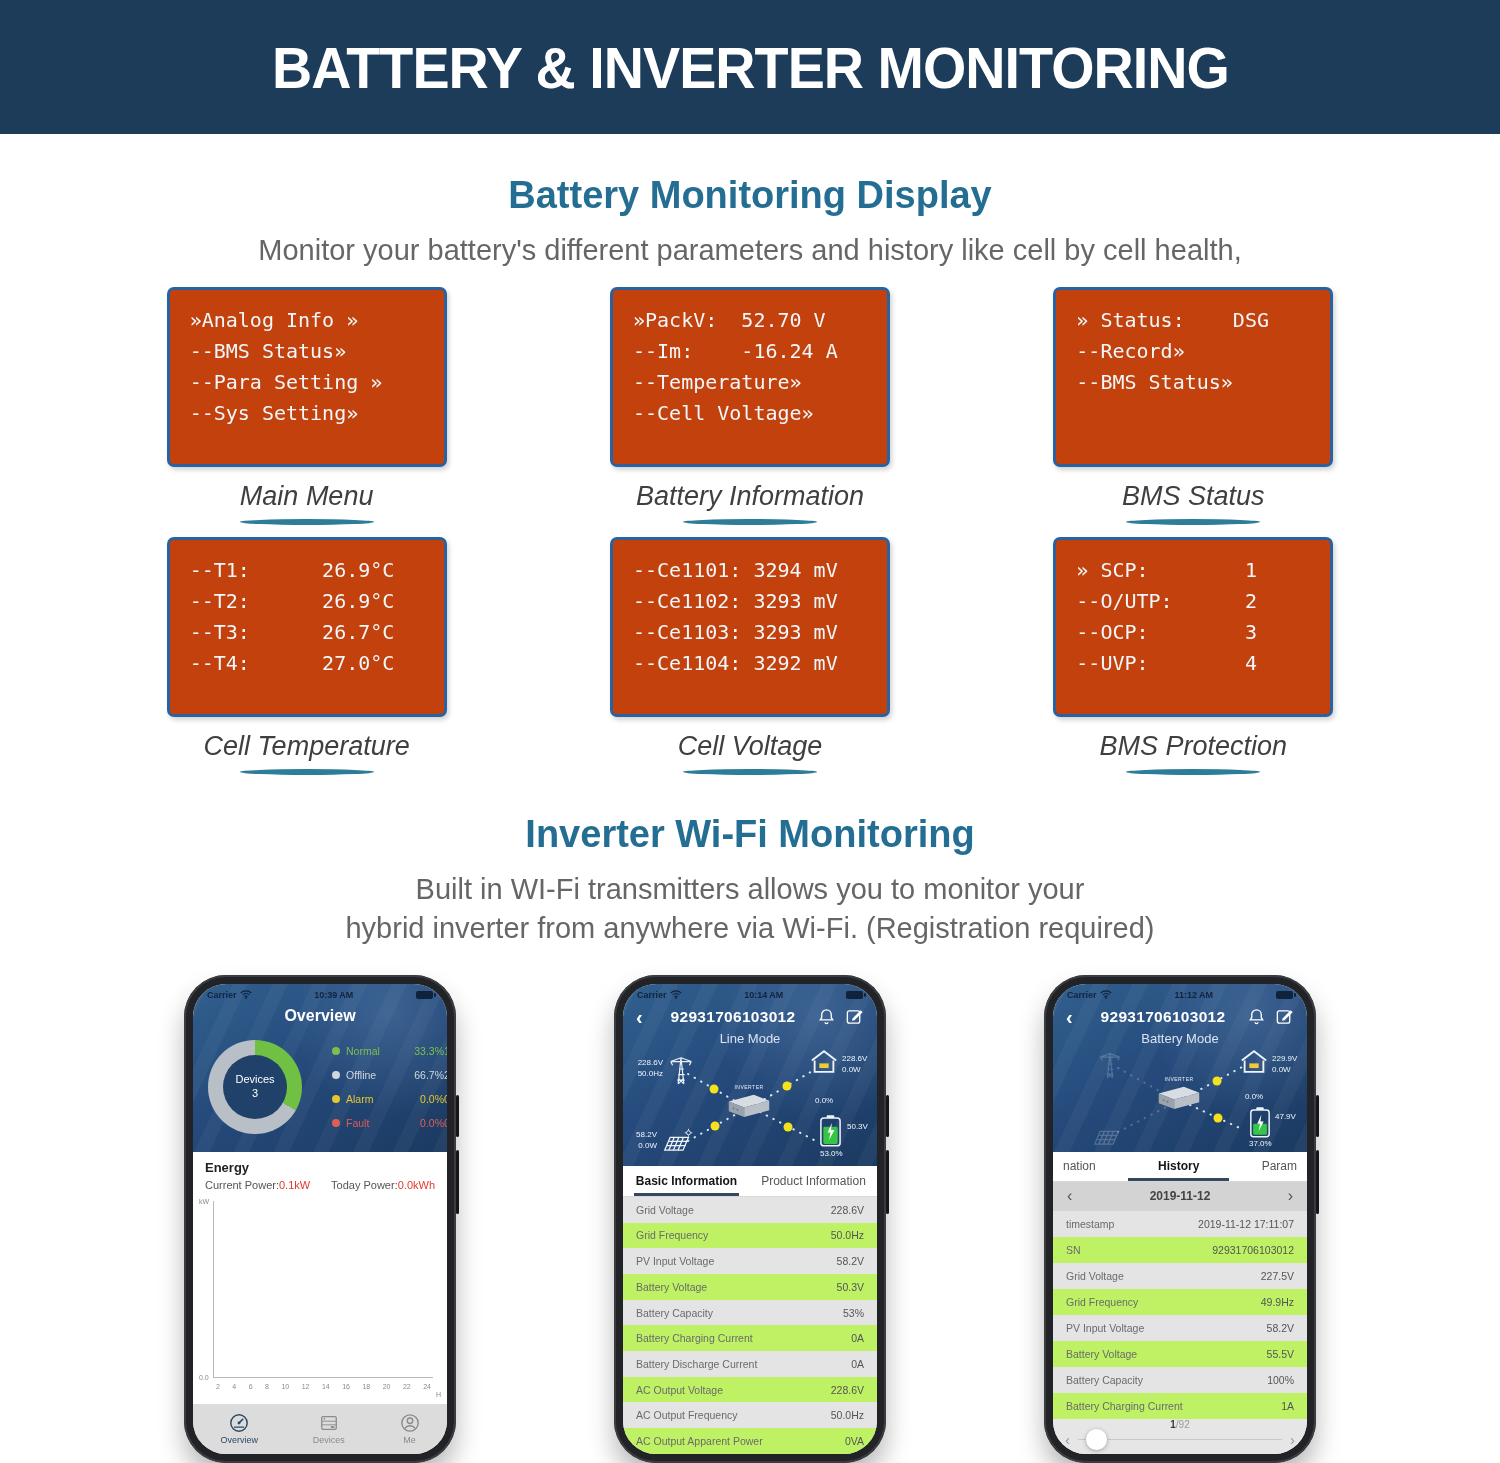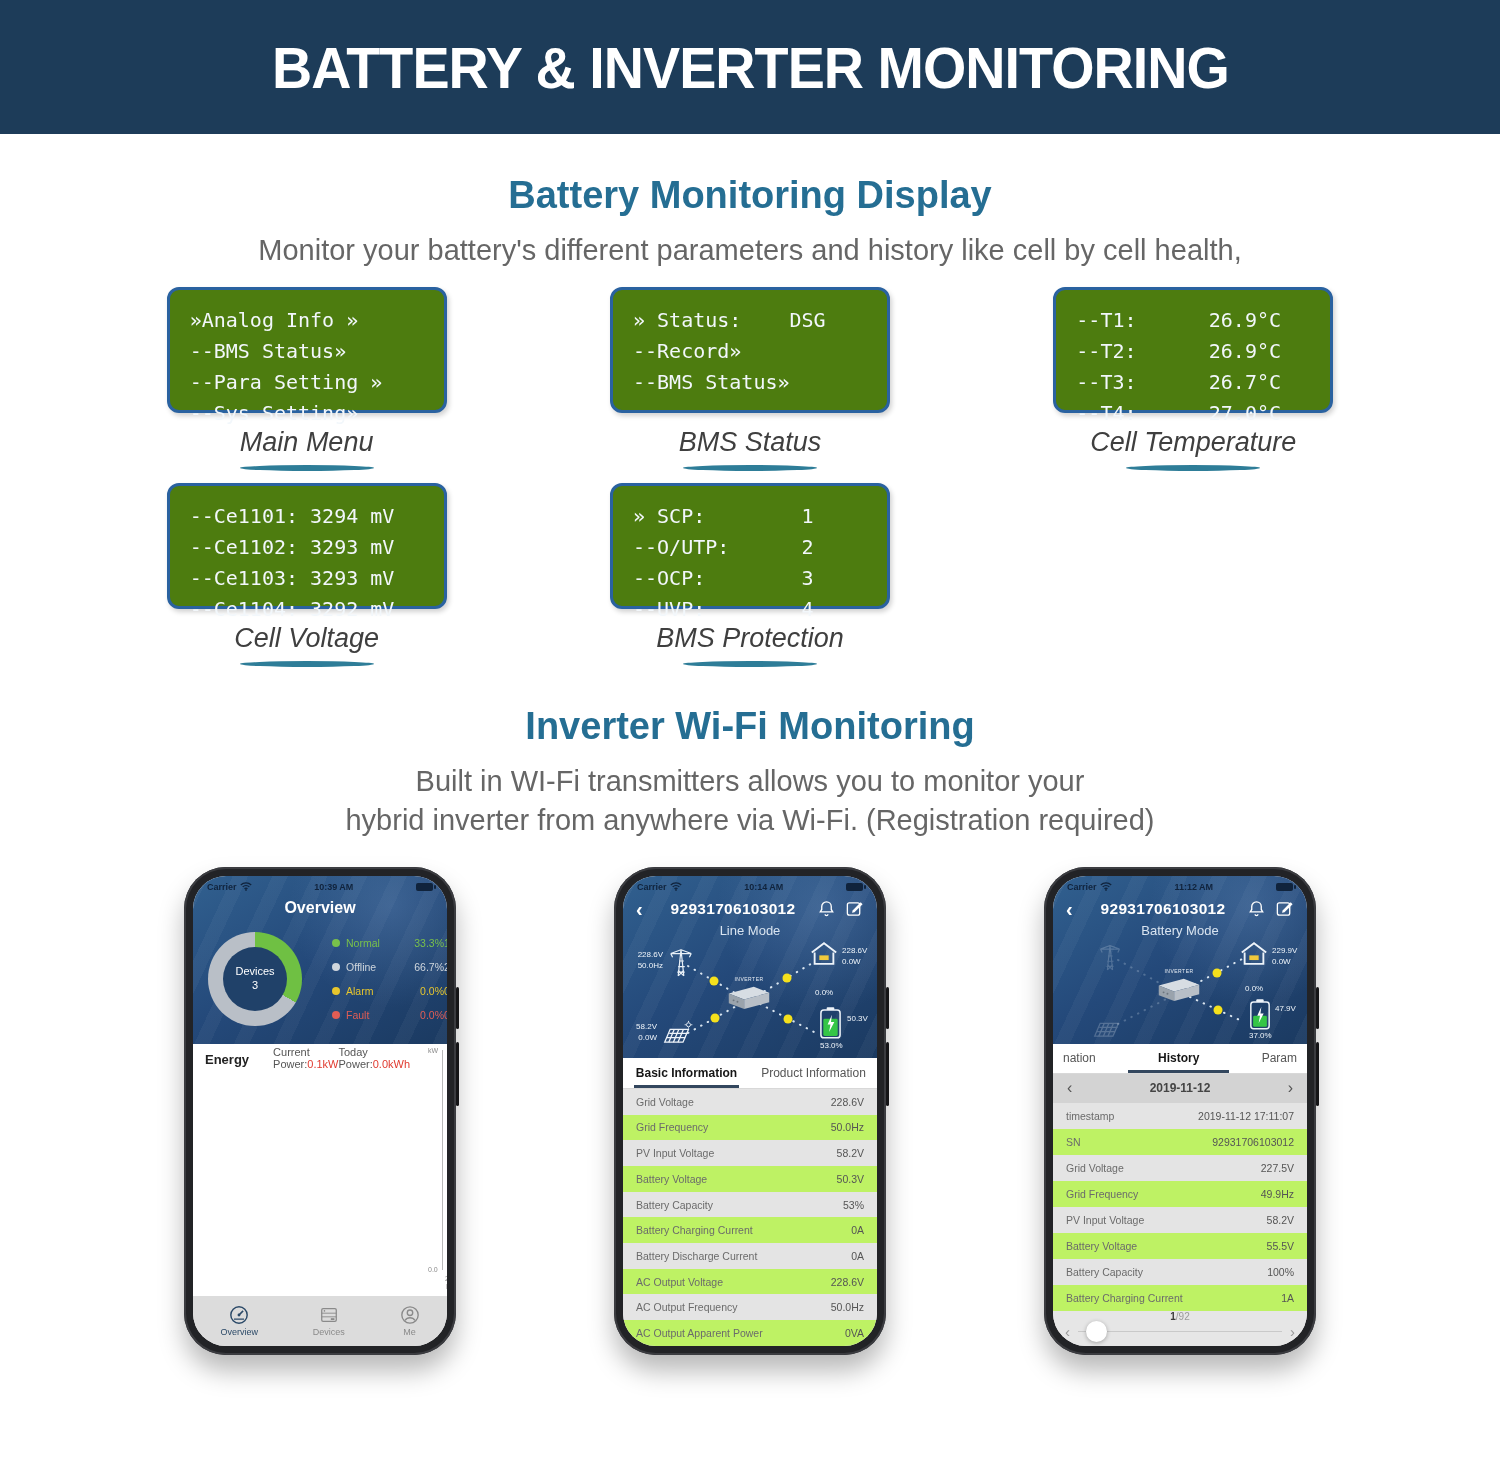--- a/index.html
+++ b/index.html
@@ -10,21 +10,21 @@
   
   .banner { height: 134px; background: #1d3c59; display: flex; align-items: center; justify-content: center; }
   .banner h1 { color: #fff; font-size: 58px; font-weight: 700; letter-spacing: -1px; transform: scaleX(.96); white-space: nowrap; }
   
   .sec-heading { color: #256e93; font-size: 38px; font-weight: 800; text-align: center; margin-top: 40px; }
   .sec-body { color: #666; font-size: 29px; line-height: 1.32; text-align: center; margin-top: 14px; }
   
   .lcd-grid { width: 1330px; margin: 18px auto 0; display: grid; grid-template-columns: repeat(3,1fr); justify-items: center; }
   .lcd-cell { margin-bottom: 6px; text-align: center; }
   .lcd-panel {
-    width: 280px; height: 126px; background: #4d7c0f; border: 3px solid #2a62a0; border-radius: 12px;
+    width: 280px; height: 180px; background: #c2410c; border: 3px solid #2a62a0; border-radius: 7px;
     padding: 15px 0 0 20px; text-align: left; box-shadow: 2px 3px 5px rgba(0,0,0,.18);
   }
   .lcd-line { font-family: "DejaVu Sans Mono", monospace; font-size: 20px; line-height: 31px; color: #f2f7fb; white-space: pre; }
   .lcd-caption { font-style: italic; font-size: 27px; color: #3f3f3f; margin-top: 14px; }
   .swoosh { width: 134px; height: 6px; background: #2e7d98; border-radius: 50%; margin: 7px auto 6px; filter: blur(.4px); }
   
   .phones { display: flex; justify-content: center; gap: 158px; margin-top: 28px; }
   .phone { width: 272px; height: 488px; background: #222326; border-radius: 42px; padding: 9px; position: relative;
            box-shadow: 0 16px 26px rgba(0,0,0,.28), inset 0 0 0 2px #3b3c40; }
   .side-btn { position: absolute; right: -3px; width: 3px; background: #151517; border-radius: 2px; }
@@ -49,21 +49,21 @@
   .legend { flex:1; margin-left:10px; display:flex; flex-direction:column; gap:12px; font-size:10.5px; }
   .lg-row { display:flex; align-items:center;padding-left:20px; }
   .dot { width:8px; height:8px; border-radius:50%; margin-right:6px; flex-shrink:0; }
   .lg-label { width:56px; text-align:left; }
   .lg-pct { width:42px; text-align:right; }
   .lg-count { flex:1; text-align:right; padding-right:4px; }
   .lg-normal { color:#79c14b; } .lg-normal .dot { background:#79c14b; }
   .lg-offline { color:#cfd6dd; } .lg-offline .dot { background:#cfd6dd; }
   .lg-alarm { color:#e7c62d; } .lg-alarm .dot { background:#e7c62d; }
   .lg-fault { color:#e25d54; } .lg-fault .dot { background:#e25d54; }
-  .p1-white { background:#fff; flex:1; display:flex; flex-direction:row; }
+  .p1-white { background:#fff; flex:1; display:flex; flex-direction:column; }
   .energy-title { font-size:13px; font-weight:700; color:#222; padding:8px 12px 2px; }
   .energy-row { display:flex; justify-content:space-between; padding:2px 12px 4px; font-size:11px; color:#555; }
   .e-val { color:#e0392e; }
   .chart { flex:1; position:relative; margin:6px 14px 26px 20px; border-left:1px solid #b9b9b9; border-bottom:1px solid #b9b9b9; }
   .y-unit { position:absolute; top:-3px; left:-15px; font-size:7px; color:#8b8b8b; }
   .y-zero { position:absolute; bottom:-4px; left:-15px; font-size:7px; color:#8b8b8b; }
   .x-ticks { position:absolute; bottom:-13px; left:2px; right:2px; display:flex; justify-content:space-between; font-size:7px; color:#8b8b8b; }
   .x-unit { position:absolute; bottom:-21px; right:-8px; font-size:7px; color:#8b8b8b; }
   .tabbar { height:50px; background:#dcdcdc; display:flex; align-items:center; justify-content:space-around; }
   .tab { display:flex; flex-direction:column; align-items:center; gap:2px; font-size:9px; color:#8a8a8a; cursor:pointer; }
@@ -118,20 +118,30 @@
 
 <div class="lcd-grid">
   <figure class="lcd-cell">
     <div class="lcd-panel">
       <div class="lcd-line">»Analog Info »</div>
       <div class="lcd-line">--BMS Status»</div>
       <div class="lcd-line">--Para Setting »</div>
       <div class="lcd-line">--Sys Setting»</div>
     </div>
     <figcaption class="lcd-caption">Main Menu</figcaption>
+    <div class="swoosh"></div>
+  </figure>
+  <figure class="lcd-cell">
+    <div class="lcd-panel">
+      <div class="lcd-line">»PackV:  52.70 V</div>
+      <div class="lcd-line">--Im:    -16.24 A</div>
+      <div class="lcd-line">--Temperature»</div>
+      <div class="lcd-line">--Cell Voltage»</div>
+    </div>
+    <figcaption class="lcd-caption">Battery Information</figcaption>
     <div class="swoosh"></div>
   </figure>
   <figure class="lcd-cell">
     <div class="lcd-panel">
       <div class="lcd-line">» Status:    DSG</div>
       <div class="lcd-line">--Record»</div>
       <div class="lcd-line">--BMS Status»</div>
     </div>
     <figcaption class="lcd-caption">BMS Status</figcaption>
     <div class="swoosh"></div>

